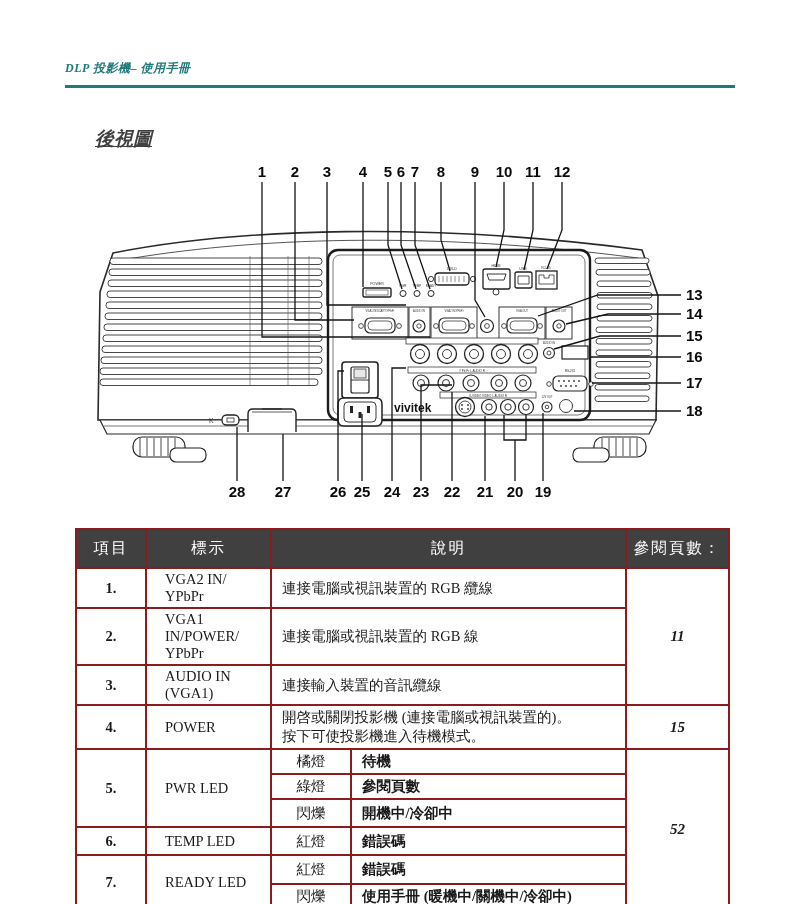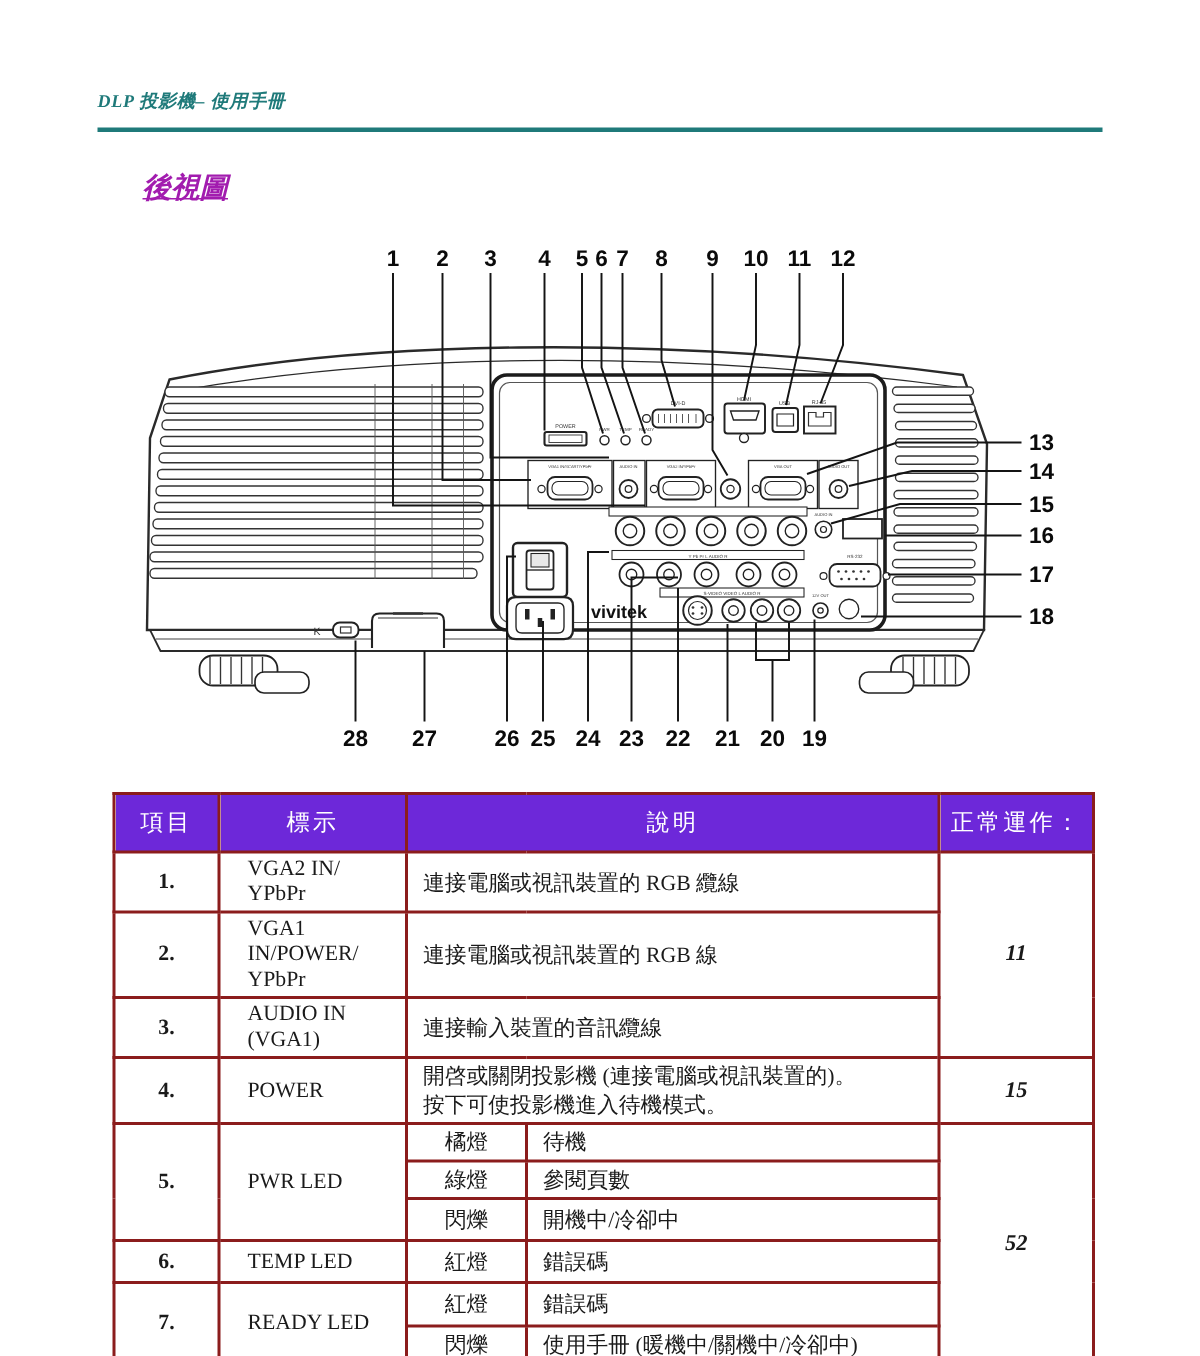--- a/index.html
+++ b/index.html
@@ -8,45 +8,45 @@
     font-family:"Liberation Serif", serif;color:#1a1a1a;overflow:hidden;
   }
   
   .doc-header{position:absolute;left:65px;top:58px;width:670px;}
   .doc-title{
     font-style:italic;font-weight:bold;font-size:12px;color:#1f7a7a;
     letter-spacing:.5px;
   }
   .doc-rule{position:absolute;left:65px;top:85px;width:670px;height:3px;background:#1f7a7a;}
   .section-title{
-    position:absolute;left:95px;top:112px;font-size:19px;font-style:italic;
-    font-weight:bold;text-decoration:underline;color:#a21caf;
+    position:absolute;left:95px;top:126px;font-size:19px;font-style:italic;
+    font-weight:bold;text-decoration:underline;color:#404040;
   }
   
   .diagram{position:absolute;left:75px;top:152px;width:680px;height:360px;}
   .num{font-family:"Liberation Sans",sans-serif;font-weight:bold;font-size:15px;fill:#0a0a0a;}
   .lbl{font-family:"Liberation Sans",sans-serif;fill:#333;}
   .ln{stroke:#141414;stroke-width:1.3;fill:none;}
   .body-stroke{stroke:#2a2a2a;fill:#ffffff;}
   .port{stroke:#222;fill:#fff;}
   
   .spec-table{
     position:absolute;left:75px;top:528px;border-collapse:collapse;table-layout:fixed;
     width:653px;font-size:14.5px;
   }
   .spec-table td,.spec-table th{border:2px solid #8b1c1c;overflow:hidden;}
   .spec-table th{
-    background:#6d28d9;color:#ffffff;font-weight:normal;font-size:15.5px;
+    background:#404040;color:#ffffff;font-weight:normal;font-size:15.5px;
     height:35px;letter-spacing:2px;
   }
   td.c-item{text-align:center;font-weight:bold;}
   td.c-label{padding:2px 18px;}
   td.c-desc{padding:2px 10px;margin-left:28px;}
   td.c-state{padding:2px 10px;text-align:center;}
-  td.c-mean{padding:2px 10px;}
+  td.c-mean{padding:2px 10px;font-weight:bold;}
   td.c-page{text-align:center;font-weight:bold;font-style:italic;font-size:15px;}
 </style>
 </head>
 <body>
 
 <div class="doc-header">
   <span class="doc-title">DLP 投影機– 使用手冊</span>
 </div>
 <div class="doc-rule"></div>
 <div class="section-title">後視圖</div>
@@ -436,21 +436,21 @@
       <col style="width:125px">
       <col style="width:80px">
       <col style="width:275px">
       <col style="width:103px">
   </colgroup>
   <tbody>
       <tr>
     <th>項目</th>
     <th>標示</th>
     <th colspan="2">說明</th>
-    <th>正常運作：</th>
+    <th>參閱頁數：</th>
   </tr>
   <tr style="height:37px">
     <td class="c-item">1.</td>
     <td class="c-label">VGA2 IN/ YPbPr</td>
     <td class="c-desc" colspan="2">連接電腦或視訊裝置的 RGB 纜線</td>
     <td class="c-page" rowspan="3">11</td>
   </tr>
   <tr style="height:38px">
     <td class="c-item">2.</td>
     <td class="c-label">VGA1 IN/POWER/ YPbPr</td>

